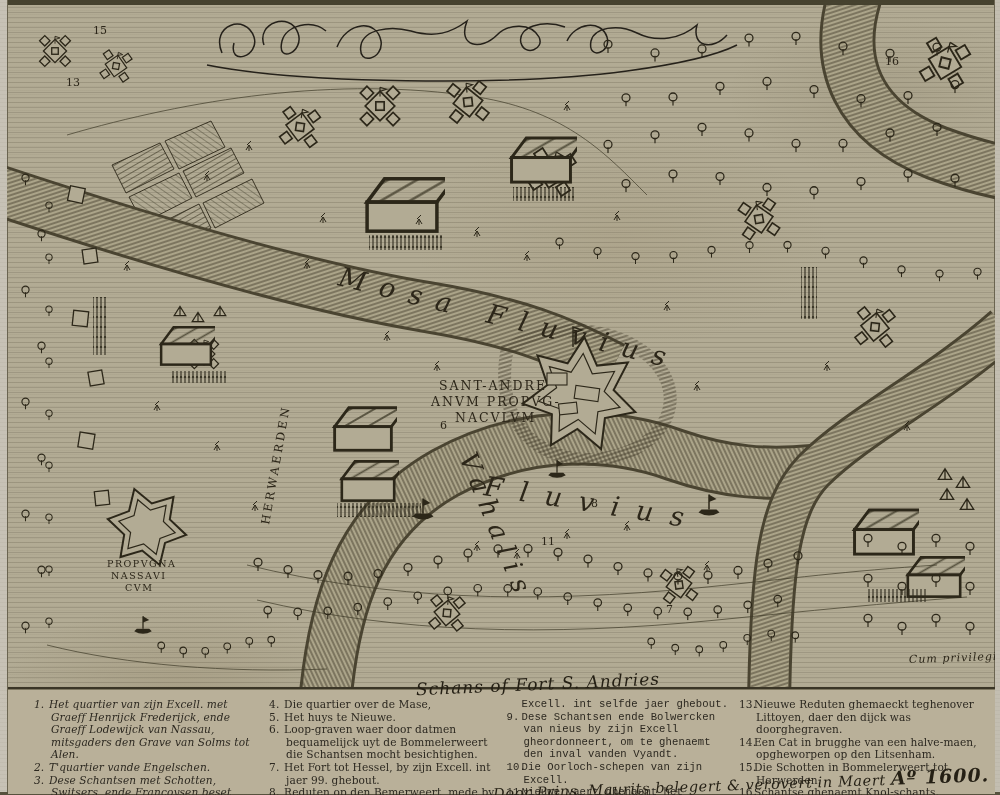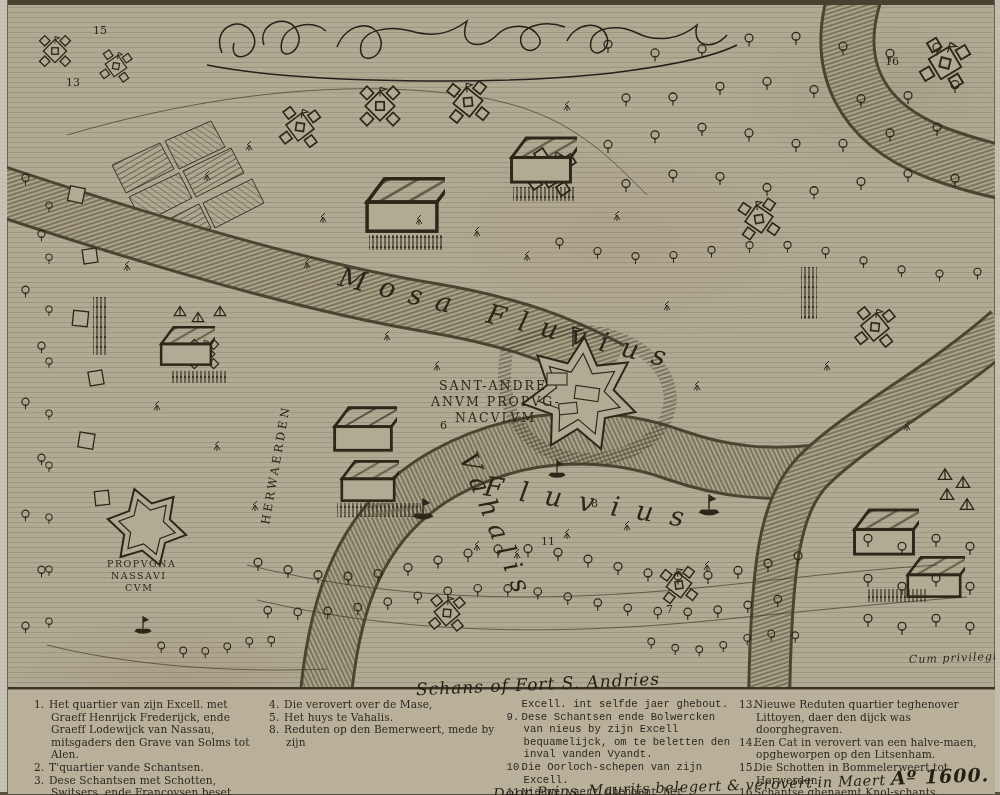--- a/index.html
+++ b/index.html
@@ -18,21 +18,21 @@
   .mat-bottom{position:absolute;left:0;bottom:0;width:1000px;height:3px;background:#56513d;}
 
   .map-area{position:absolute;left:7px;top:5px;width:988px;height:682px;text-align:right;}
   svg text{fill:#2c2619;}
 
   .legend{position:absolute;left:8px;top:687px;width:987px;height:105px;
           background:#b9b099;border-top:2px solid #3a3526;box-shadow:inset 0 1px 0 #7d7660;
           font-size:10.6px;line-height:12.6px;}
   .legend-cols{position:absolute;left:14px;right:4px;top:9px;bottom:2px;display:flex;}
   .lcol{padding-right:8px;box-sizing:border-box;}
-  .lcol0{width:25.5%;padding-left:12px;}
+  .lcol0{width:25.5%;padding-left:12px;font-style:italic;}
   .lcol1{width:24.5%;}
   .lcol2{width:24%;font-family:Liberation Mono, monospace;}
   .lcol3{width:26%;}
   .litem{text-indent:-17px;padding-left:17px;letter-spacing:.1px;}
   .litem .lnum{display:inline-block;width:15px;text-indent:0;}
   .hand-title{position:absolute;left:408px;top:-11px;transform:rotate(-2.5deg);
       font-style:italic;font-size:17px;letter-spacing:1px;color:#241f14;
       font-family:"DejaVu Serif",serif;}
   .hand-attrib{position:absolute;right:6px;bottom:2px;transform:rotate(-2deg);
       font-style:italic;font-size:14.5px;letter-spacing:.6px;color:#241f14;white-space:nowrap;}
@@ -416,37 +416,39 @@
     <text x="902" y="658" transform="rotate(-2 902 658)" font-style="italic" font-size="11" letter-spacing="1" fill="#26221a">Cum privilegio</text>
   </g>
 </svg>
 </div>
 
 <div class="legend">
   <div class="hand-title">Schans of Fort S. Andries</div>
   <div class="legend-cols">
     <div class="lcol lcol0">
         <div class="litem"><span class="lnum">1.</span><span>Het quartier van zijn Excell. met Graeff Henrijck Frederijck, ende Graeff Lodewijck van Nassau, mitsgaders den Grave van Solms tot Alen.</span></div>
-        <div class="litem"><span class="lnum">2.</span><span>T'quartier vande Schantsen.</span></div>
+        <div class="litem"><span class="lnum">2.</span><span>T'quartier vande Engelschen.</span></div>
         <div class="litem"><span class="lnum">3.</span><span>Dese Schantsen met Schotten, Switsers, ende Francoysen beset, onder t'ghebiet van Graeff Ernst.</span></div>
       </div>
     <div class="lcol lcol1">
-        <div class="litem"><span class="lnum">4.</span><span>Die verovert over de Mase,</span></div>
-        <div class="litem"><span class="lnum">5.</span><span>Het huys te Vahalis.</span></div>
+        <div class="litem"><span class="lnum">4.</span><span>Die quartier over de Mase,</span></div>
+        <div class="litem"><span class="lnum">5.</span><span>Het huys te Nieuwe.</span></div>
+        <div class="litem"><span class="lnum">6.</span><span>Loop-graven waer door datmen bequamelijck uyt de Bommelerweert die Schantsen mocht besichtighen.</span></div>
+        <div class="litem"><span class="lnum">7.</span><span>Het Fort tot Hessel, by zijn Excell. int jaer 99. ghebout.</span></div>
         <div class="litem"><span class="lnum">8.</span><span>Reduten op den Bemerweert, mede by zijn</span></div>
       </div>
     <div class="lcol lcol2">
         <div class="litem"><span class="lnum"></span><span>Excell. int selfde jaer ghebout.</span></div>
-        <div class="litem"><span class="lnum">9.</span><span>Dese Schantsen ende Bolwercken van nieus by zijn Excell bequamelijck, om te beletten den inval vanden Vyandt.</span></div>
+        <div class="litem"><span class="lnum">9.</span><span>Dese Schantsen ende Bolwercken van nieus by zijn Excell gheordonneert, om te ghenaemt den inval vanden Vyandt.</span></div>
         <div class="litem"><span class="lnum">10.</span><span>Die Oorloch-schepen van zijn Excell.</span></div>
         <div class="litem"><span class="lnum">11.</span><span>Nieuwe vaert ghenaemt het Nassausche gat, alias Andries cruys.</span></div>
       </div>
     <div class="lcol lcol3">
-        <div class="litem"><span class="lnum">13.</span><span>Nieuwe Reduten quartier teghenover Littoyen, daer den dijck was doorghegraven.</span></div>
-        <div class="litem"><span class="lnum">14.</span><span>Een Cat in verovert van een halve-maen, opgheworpen op den Litsenham.</span></div>
+        <div class="litem"><span class="lnum">13.</span><span>Nieuwe Reduten ghemaeckt teghenover Littoyen, daer den dijck was doorghegraven.</span></div>
+        <div class="litem"><span class="lnum">14.</span><span>Een Cat in brugghe van een halve-maen, opgheworpen op den Litsenham.</span></div>
         <div class="litem"><span class="lnum">15.</span><span>Die Schotten in Bommelerweert tot Herwerden.</span></div>
         <div class="litem"><span class="lnum">16.</span><span>Schantse ghenaemt Knol-schants.</span></div>
       </div>
   </div>
   <div class="hand-attrib">
     <span>Door Prins. Maurits belegert &amp; verovert in Maert</span>
     <span class="year">Aº 1600.</span>
   </div>
 </div>
 

